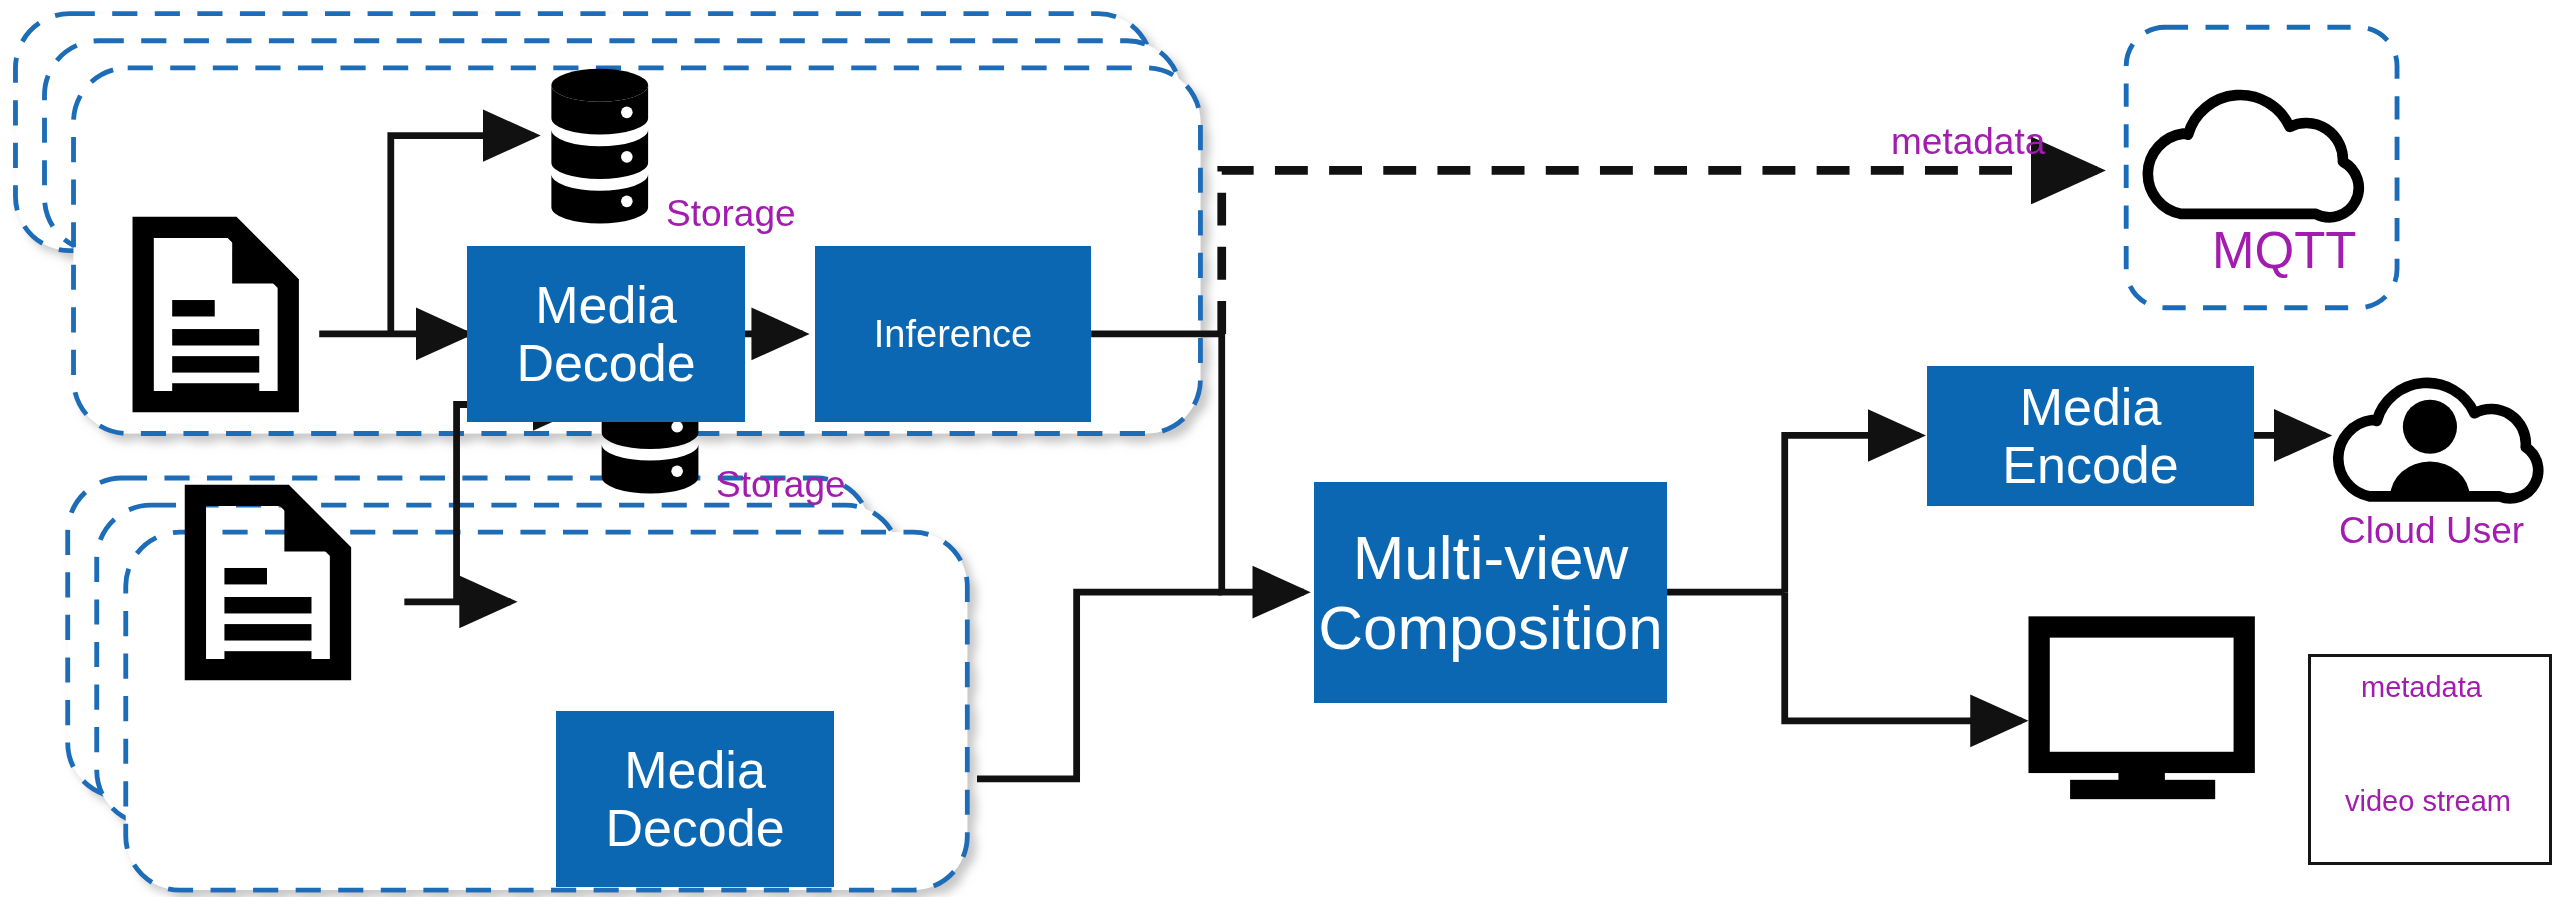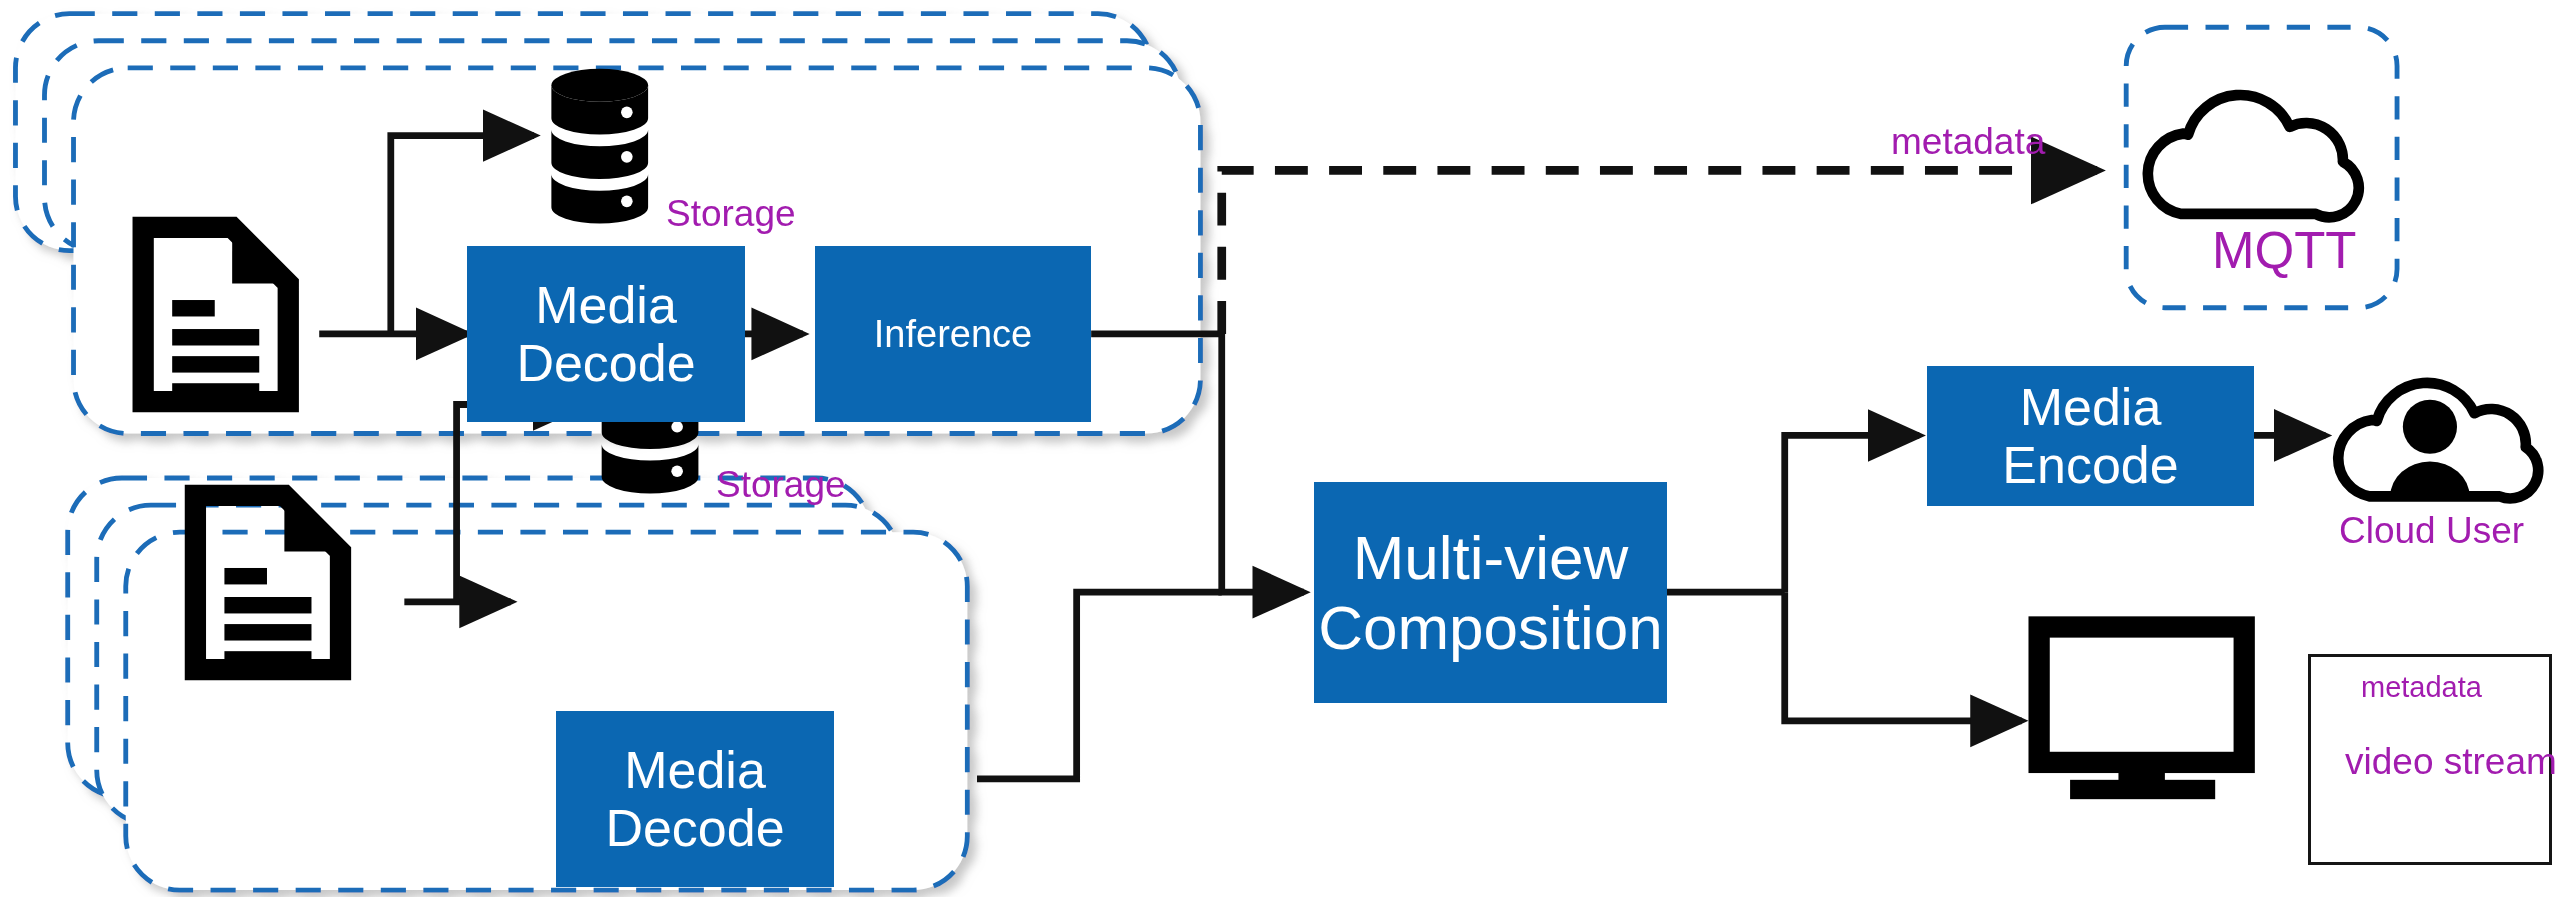--- a/index.html
+++ b/index.html
@@ -176,16 +176,16 @@
   </div>
 
   <div class="lbl" style="left:1891px;top:121px;font-size:37px;">metadata</div>
 
   <div class="lbl" style="left:2212px;top:221px;font-size:51px;">MQTT</div>
 
   <div class="lbl" style="left:2327px;top:510px;font-size:37px;margin-left:12px;">Cloud User</div>
 
   <div class="legend-box" style="left:2308px;top:654px;width:238px;height:205px;"></div>
   <div class="lbl" style="left:2361px;top:671px;font-size:29px;">metadata</div>
-  <div class="lbl" style="left:2345px;top:741px;font-size:37px;">video stream</div>
+  <div class="lbl" style="left:2345px;top:785px;font-size:29px;">video stream</div>
 
 </div>
 
 
 </body></html>

